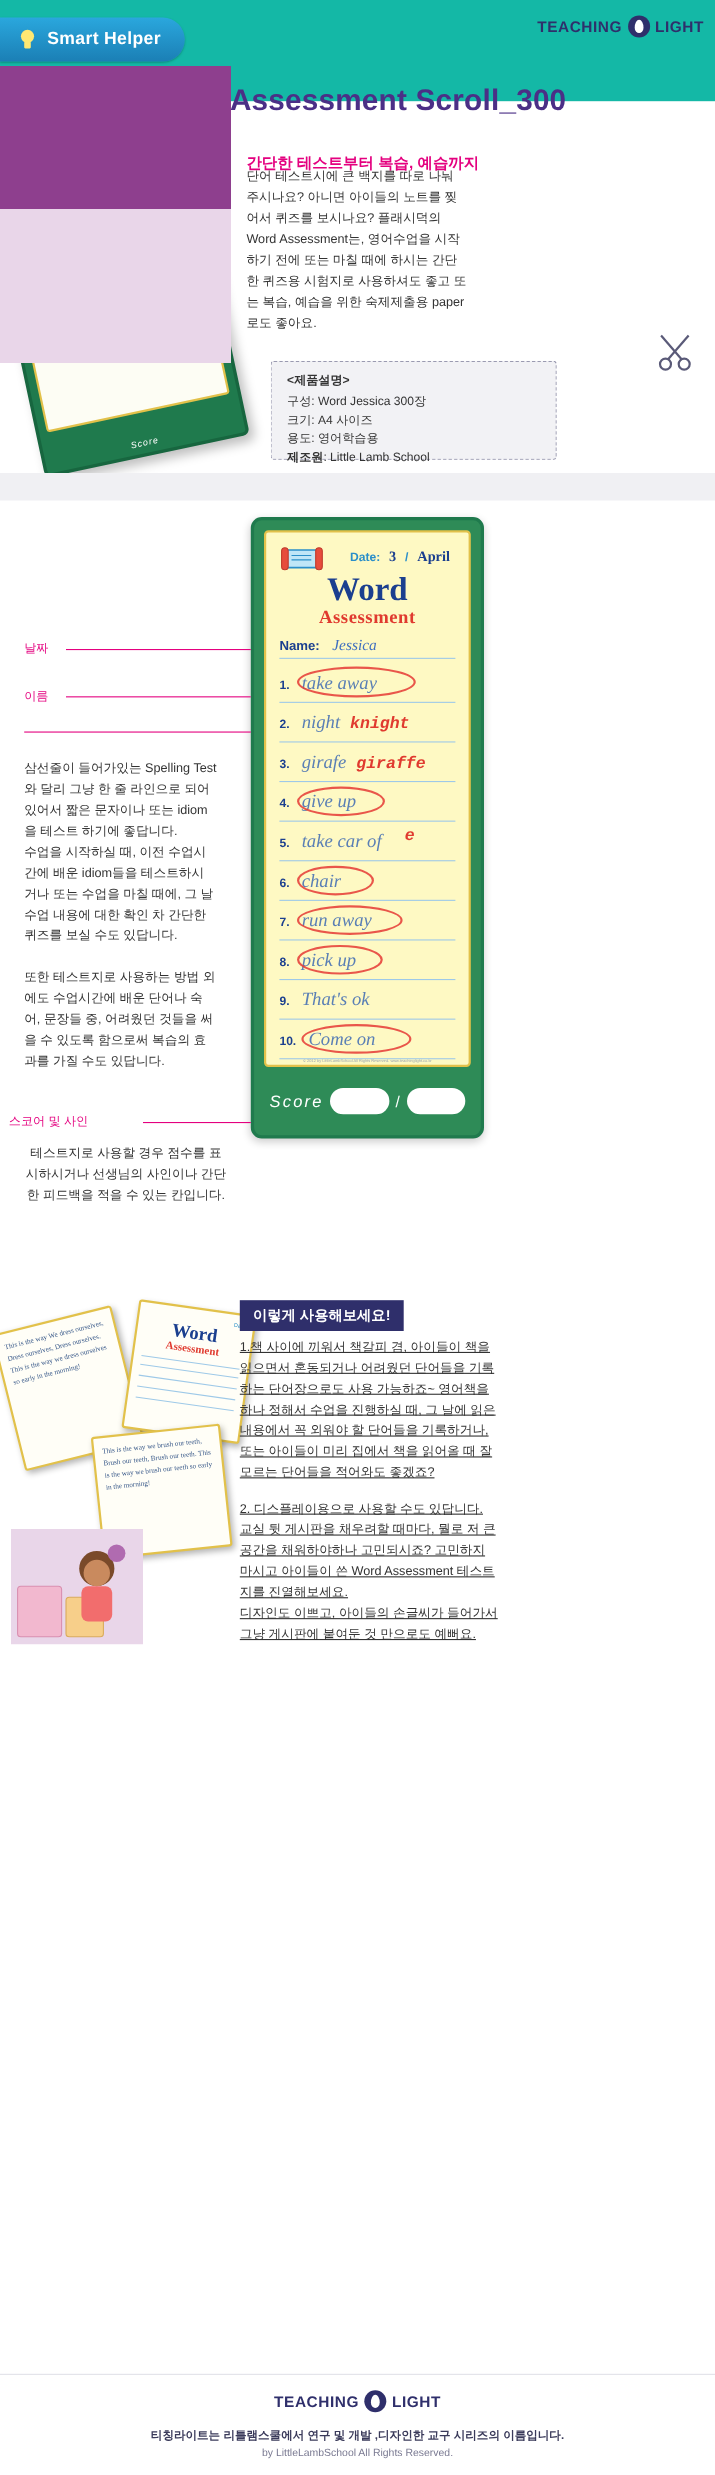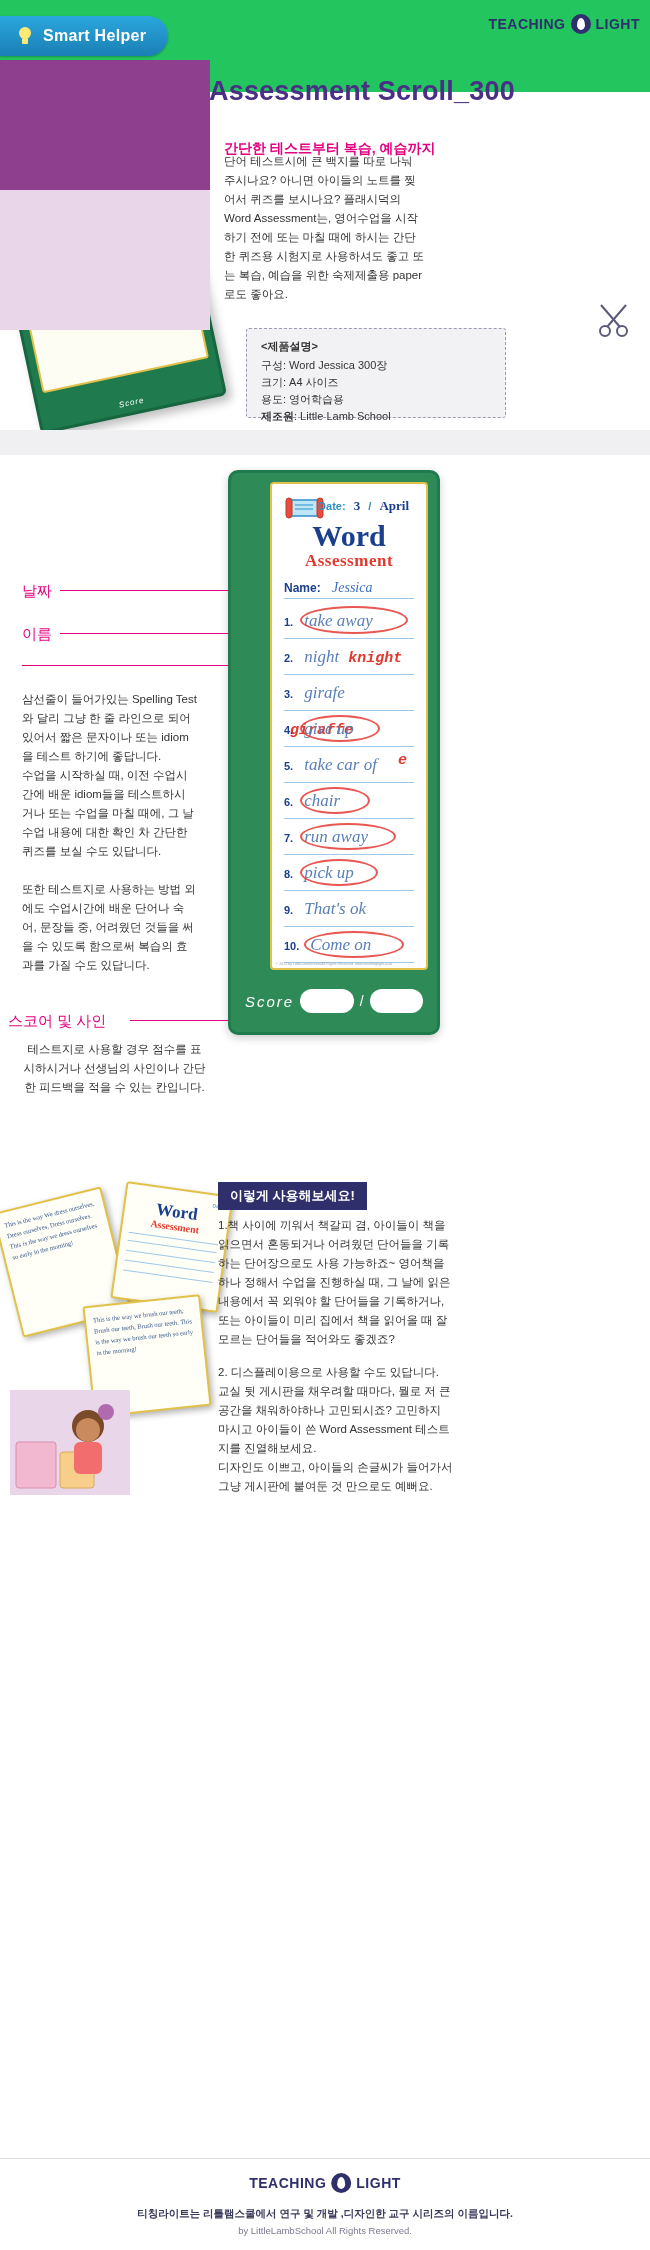--- a/index.html
+++ b/index.html
@@ -7,21 +7,21 @@
   body {
     width: 650px;
     font-family: "Liberation Sans", sans-serif;
     background: #ffffff;
     color: #333;
     position: relative;
   }
   .page { width:650px; height:2250px; position:relative; overflow:hidden; background:#fff; }
 
   
-  .header { position:relative; height:92px; background:#22c55e; }
+  .header { position:relative; height:92px; background:#14b8a6; }
   .smart-helper {
     position:absolute; left:0; top:16px;
     width:168px; height:40px;
     background: linear-gradient(to bottom,#2aa7dd,#1b7fb5);
     border-radius: 0 20px 20px 0;
     display:flex; align-items:center; padding-left:14px;
     color:#fff; font-size:16px; font-weight:bold;
     letter-spacing:0.3px;
     box-shadow: 0 1px 2px rgba(0,0,0,0.25);
   }
@@ -94,23 +94,22 @@
   .band { position:absolute; left:0; top:430px; width:650px; height:25px; background:#f0f0f3; }
 
   
   .big-scroll {
     position:absolute; left:228px; top:470px; width:212px; height:565px;
     background:#2e8b57; border-radius:10px; border:3px solid #1f7a4d;
     box-shadow: 0 3px 8px rgba(0,0,0,0.2);
   }
   .big-scroll .sheet {
     position:absolute; left:9px; top:9px; right:9px; bottom:62px;
-    background:#ffffff; border:2px solid #e2c14a; border-radius:4px;
+    background:#fef9c3; border:2px solid #e2c14a; border-radius:4px;
     padding:8px 12px 4px 12px;
-    margin-left:30px;
   }
   .scroll-icon { position:absolute; left:12px; top:10px; width:42px; height:30px; }
   .date-row {
     position:absolute; right:12px; top:14px; font-size:11px; color:#2b8fc9; font-weight:bold;
   }
   .date-row .val { color:#1b3f8f; font-family:"Liberation Serif", serif; font-size:13px; padding:0 5px; }
   .word-ttl {
     text-align:center; font-size:30px; color:#1b3f8f; font-weight:bold;
     font-family:"Liberation Serif", serif; margin-top:28px; line-height:32px;
   }
@@ -149,21 +148,21 @@
   }
   .score-bar {
     position:absolute; left:14px; right:14px; bottom:12px; height:38px;
     display:flex; align-items:center; gap:6px;
   }
   .score-bar .lbl { color:#fff; font-size:15px; font-style:italic; letter-spacing:2px; flex:none; }
   .score-bar .pill { flex:1; height:24px; background:#fff; border-radius:12px; }
   .score-bar .sl { color:#fff; font-size:14px; flex:none; }
 
   
-  .ann { position:absolute; font-size:15px; color:#e4007f; }
+  .ann { position:absolute; font-size:11px; color:#e4007f; }
   .ann-line { position:absolute; height:1px; background:#e4007f; }
   .para { position:absolute; font-size:11.5px; line-height:19px; color:#333; width:175px; }
   .pb-bg { position:absolute; left:0; top:60px; width:210px; height:270px; background:#8e3f8e; }
   .pb-bg2 { position:absolute; left:0; top:190px; width:210px; height:140px; background:#e9d6e9; }
   .card {
     position:absolute; background:#fffef7; border:2px solid #e2c14a; border-radius:3px;
     box-shadow:2px 3px 6px rgba(0,0,0,0.3);
   }
   .card .cw { color:#1b3f8f; font-weight:bold; font-family:"Liberation Serif", serif; text-align:center; }
   .card .ca { color:#e03a2f; font-weight:bold; font-family:"Liberation Serif", serif; text-align:center; }
@@ -177,21 +176,21 @@
   
   .usage-ttl {
     position:absolute; left:218px; top:1182px;
     background:#2f2f6b; color:#fff; font-size:13px; font-weight:bold;
     padding:5px 12px;
   }
   .usage-body {
     position:absolute; left:218px; top:1216px; width:235px;
     font-size:11.5px; line-height:19px; color:#333;
   }
-  .usage-body p { margin:0 0 14px 0; }
+  .usage-body p { margin:0 0 14px 0;text-decoration:underline; }
 
   
   .footer {
     position:absolute; left:0; bottom:0; width:650px; height:92px;
     background:#ffffff; border-top:1px solid #e2e2e8;
   }
   .footer .logo { position:absolute; left:50%; transform:translateX(-50%); top:14px; display:flex; align-items:center; gap:5px; }
   .footer .f1 { position:absolute; left:0; right:0; top:48px; text-align:center; font-size:10.5px; color:#3a3a5a; font-weight:bold; }
   .footer .f2 { position:absolute; left:0; right:0; top:66px; text-align:center; font-size:9.5px; color:#7a7a92; }
 </style>

